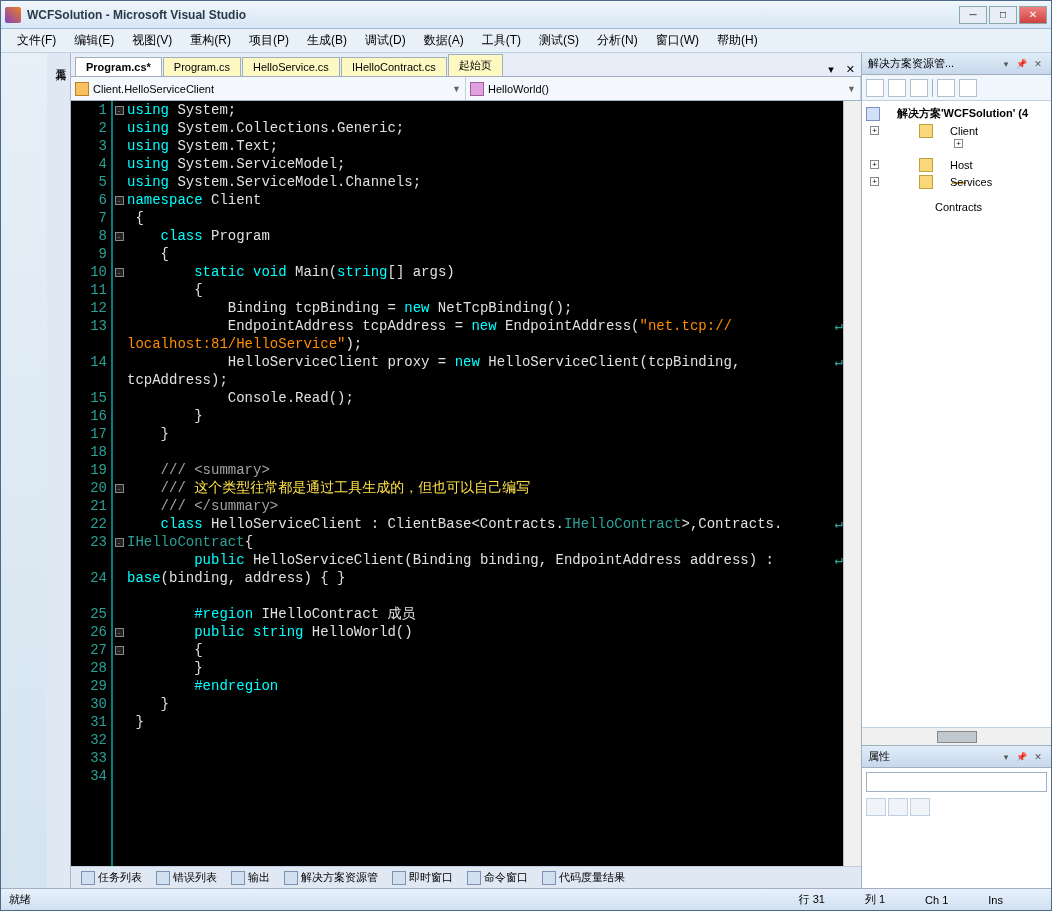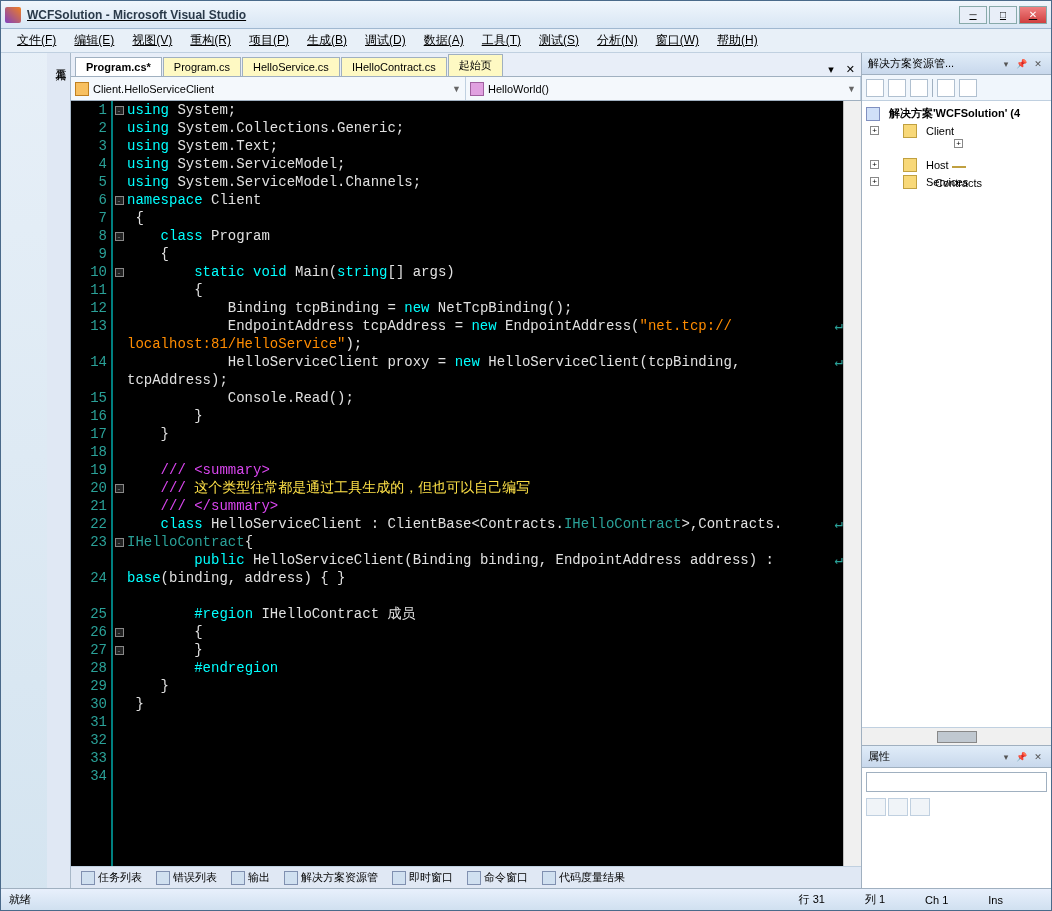--- a/index.html
+++ b/index.html
@@ -1,25 +1,25 @@
 <!DOCTYPE html>
 <html><head>
 <meta charset="utf-8">
 <style>
 * { box-sizing: border-box; margin: 0; padding: 0; }
 body { font-family: "Microsoft YaHei", Tahoma, sans-serif; font-size: 12px; background: #fff; overflow: hidden; }
 .window { width: 1052px; height: 911px; border: 1px solid #4a6a8a; display: flex; flex-direction: column; background: linear-gradient(to bottom, #e8f0f8, #d4e4f0); }
-.titlebar { height: 28px; background: linear-gradient(to bottom, #f0f6fc, #d8e6f4); display: flex; align-items: center; padding: 0 4px; border-bottom: 1px solid #a0b8d0; text-decoration: underline; }
+.titlebar { height: 28px; background: linear-gradient(to bottom, #f0f6fc, #d8e6f4); display: flex; align-items: center; padding: 0 4px; border-bottom: 1px solid #a0b8d0; }
 .titlebar .icon { width: 16px; height: 16px; margin-right: 6px; }
 .titlebar .title { flex: 1; font-weight: bold; color: #2a3a4a; font-size: 12px; }
 .winbtns { display: flex; gap: 2px; }
 .winbtn { width: 28px; height: 18px; border: 1px solid #8aa; background: #e8eef8; display:flex;align-items:center;justify-content:center;font-size:10px; }
 .winbtn.close { background: linear-gradient(to bottom,#f08080,#d04040); color:#fff; }
 .menubar { height: 24px; background: #e8f0f8; display: flex; align-items: center; padding: 0 8px; gap: 2px; border-bottom: 1px solid #c0d0e0; }
-.menubar .mitem { padding: 14px 8px; cursor: pointer; text-decoration: underline; }
+.menubar .mitem { padding: 14px 8px; cursor: pointer; }
 .content { flex: 1; display: flex; overflow: hidden; padding-left: 46px; }
 .leftbar { width: 24px; background: #e0e8f4; border-right: 1px solid #a8b8c8; writing-mode: vertical-rl; text-orientation: upright; font-size: 11px; padding: 4px 2px; display:flex; flex-direction:column; gap:12px; }
 .leftbar .tab { padding: 4px 0; }
 .editor-area { flex: 1; display: flex; flex-direction: column; background: #fff; }
 .tabs { height: 24px; background: #e8eef8; display: flex; align-items: flex-end; padding-left: 4px; border-bottom: 1px solid #a0b0c0; }
 .tab-item { padding: 3px 10px; border: 1px solid #a0b0c0; border-bottom: none; background: #fef9c3; margin-right: 1px; font-size: 11px; cursor:pointer; }
 .tab-item.active { background: #fff; font-weight: bold; }
 .tabs .spacer { flex:1; }
 .tabs .closex { padding:0 6px; font-size:11px; }
 .nav-combo { height: 24px; display: flex; border-bottom: 1px solid #a0b0c0; background:#f4f8fc; }
@@ -31,30 +31,30 @@
 .gutter { width: 42px; background: #000; color: #2aa198; text-align: right; padding-right: 4px; border-right: 2px solid #008080; }
 .gutter .ln { height: 18px; line-height: 18px; }
 .foldbar { width: 12px; background: #000; }
 .foldbar .fb { height:18px; display:flex;align-items:center;justify-content:center; }
 .foldbar .fb .box { width:9px;height:9px;border:1px solid #888;color:#888;font-size:8px;line-height:7px;text-align:center;background:#222; }
 .code { flex: 1; padding-left: 2px; }
 .code .line { height: 18px; line-height: 18px; white-space: pre; color: #e0e0e0; }
 .kw { color: #00ffff; }
 .str { color: #ff8c00; }
 .cmt { color: #fde047; }
-.cmtx { color: #d946ef; }
+.cmtx { color: #a3a3a3; }
 .wrap { color: #2aa198; }
 .rightpanel { width: 190px; background: #e8eef8; border-left: 1px solid #a0b0c0; display:flex;flex-direction:column; }
 .panel-header { height: 22px; background: linear-gradient(to bottom,#e0ecf8,#c8d8ec); display:flex;align-items:center; padding:0 6px; font-size:11px; border-bottom:1px solid #a0b0c0; }
 .panel-header .ptitle { flex:1; overflow:hidden; text-overflow:ellipsis; white-space:nowrap; }
 .panel-header .pbtn { width:14px;height:14px;margin-left:2px;font-size:9px;text-align:center;line-height:14px;color:#555; }
 .panel-toolbar { height: 26px; display:flex;align-items:center;gap:4px;padding:0 4px;border-bottom:1px solid #c0d0e0;background:#f0f6fc; }
 .panel-toolbar .tb { width:18px;height:18px;border:1px solid #b0c0d0;background:#fff; }
 .tree { flex:1; padding:4px; font-size:11px; background:#fff; overflow:auto; }
-.tree .tnode { display:flex;align-items:center;height:17px;gap:9px; }
+.tree .tnode { display:flex;align-items:center;height:17px;gap:17px; }
 .tree .tnode.root { font-weight:bold; }
 .tree .ticon { width:14px;height:14px;background:#f8d878;border:1px solid #c0a040; }
 .tree .ticon.sln { background:#d0e0f8;border:1px solid #8090c0; }
 .tree .exp { width:9px;height:9px;border:1px solid #888;font-size:8px;line-height:7px;text-align:center; }
 .tree .exp::before { content:"+"; }
 .hscroll { height:18px;border-top:1px solid #c0d0e0;background:#f0f0f0;display:flex;align-items:center; }
 .hscroll .thumb { width:40px;height:12px;background:#c0c8d0;margin:0 auto;border:1px solid #888; }
 .prop-panel { border-top:1px solid #a0b0c0; }
 .prop-body { background:#fff;height:120px;padding:4px; }
 .prop-combo { height:20px;border:1px solid #a0b0c0;background:#fff;margin-bottom:4px; }
@@ -246,20 +246,21 @@
             <div class="line"></div>
             <div class="line">    <span class="cmtx">/// &lt;summary&gt;</span></div>
             <div class="line">    <span class="cmtx">/// </span><span class="cmt">这个类型往常都是通过工具生成的，但也可以自己编写</span></div>
             <div class="line">    <span class="cmtx">/// &lt;/summary&gt;</span></div>
             <div class="line">    <span class="kw">class</span> HelloServiceClient : ClientBase&lt;Contracts.<span class="wrap">IHelloContract</span>&gt;,Contracts.<span style="float: right; color: rgb(42, 161, 152);">↵</span></div>
             <div class="line"><span class="wrap">IHelloContract</span>{</div>
             <div class="line">        <span class="kw">public</span> HelloServiceClient(Binding binding, EndpointAddress address) : <span style="float: right; color: rgb(42, 161, 152);">↵</span></div>
             <div class="line"><span class="kw">base</span>(binding, address) { }</div>
             <div class="line"></div>
             <div class="line">        <span class="kw">#region</span> IHelloContract 成员</div>
+            <div class="line">        <span class="kw">public string</span> HelloWorld()</div>
             <div class="line">        {</div>
             <div class="line">        }</div>
             <div class="line">        <span class="kw">#endregion</span></div>
             <div class="line">    }</div>
             <div class="line"> }</div>
             <div class="line"></div>
           </div>
         <div class="scrollv"></div>
       </div>
       <div class="bottombar" id="bottombar">

